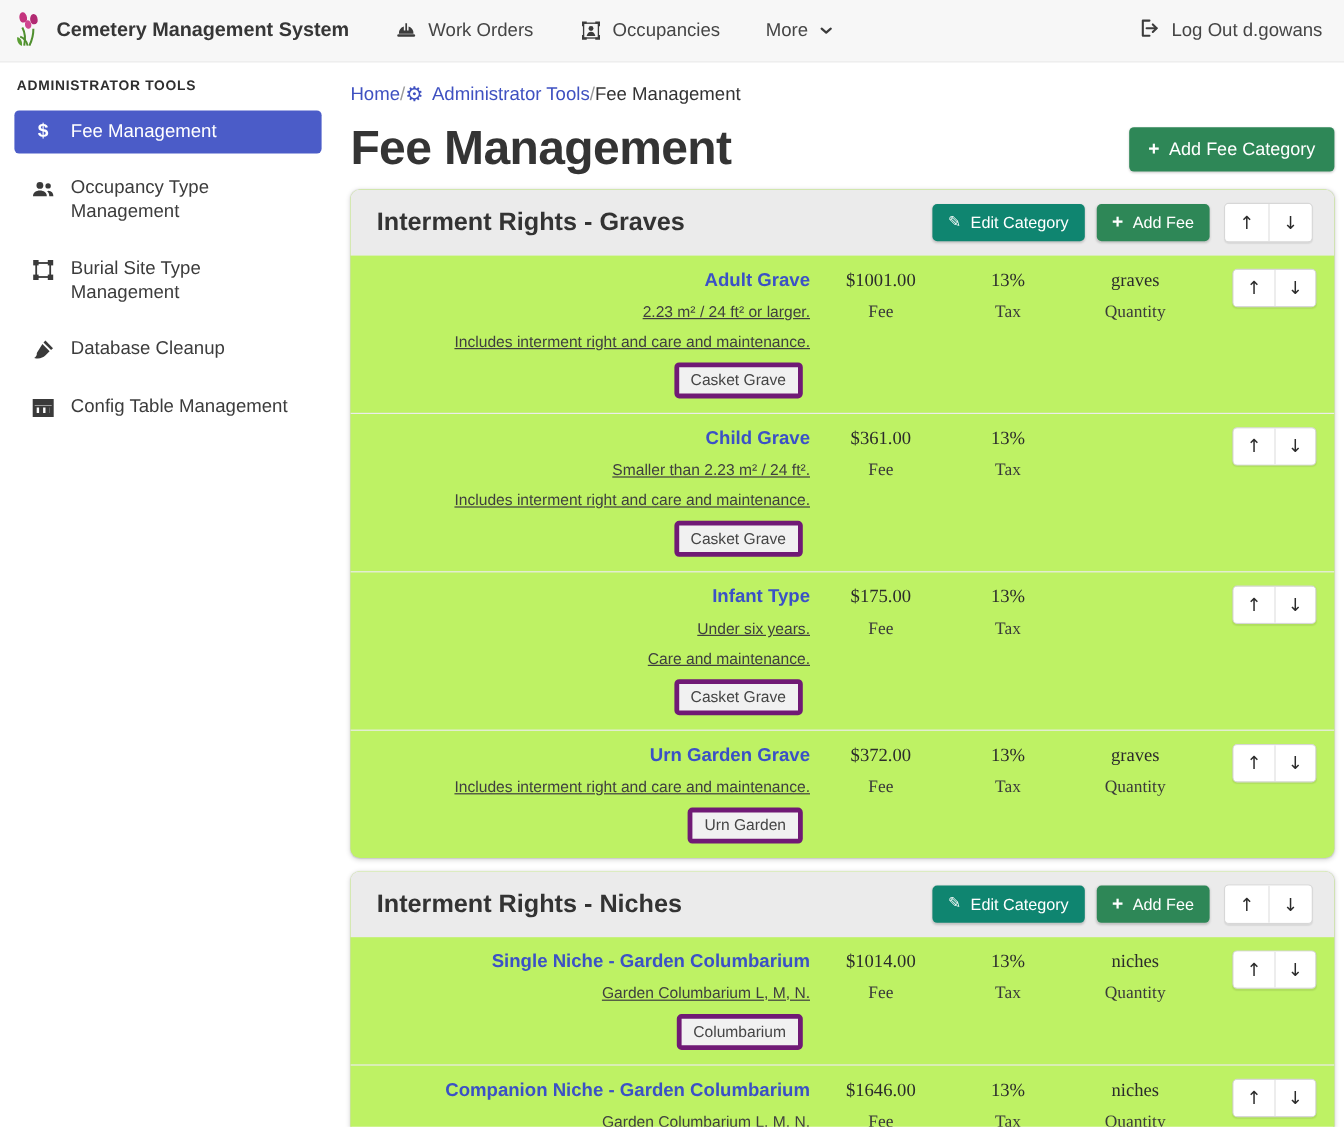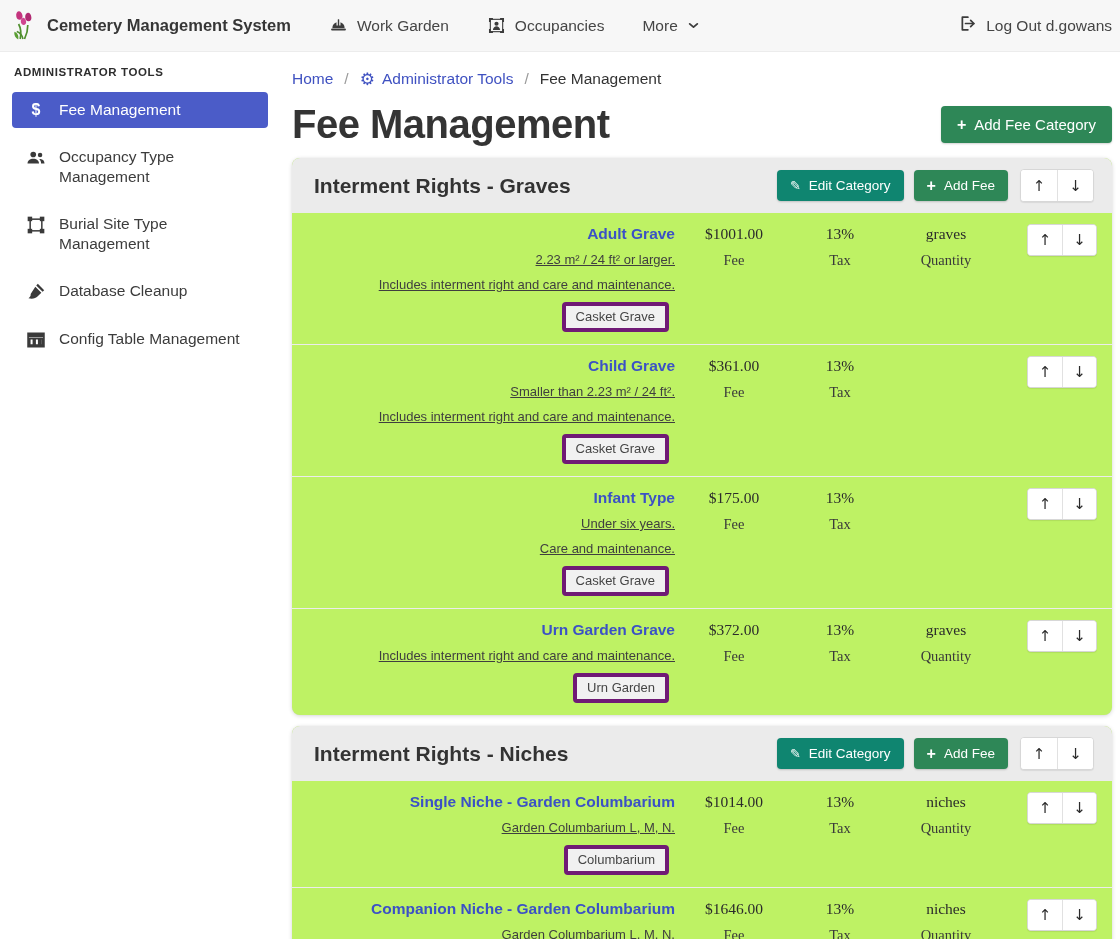--- a/index.html
+++ b/index.html
@@ -1,21 +1,21 @@
 <!DOCTYPE html>
 <html><head>
 <meta charset="utf-8">
 <style>
   * { margin:0; padding:0; box-sizing:border-box; }
   html,body { width:1120px; height:939px; overflow:hidden; background:#fff;
     font-family:"Liberation Sans", sans-serif; color:#333; }
 
   
   .navbar { height:52px; background:#f7f7f7; border-bottom:1px solid #ececec;
-    display:flex; align-items:center; padding:0 8px 0 12px; }
+    display:flex; align-items:center; padding:0 18px 0 12px; }
   .brand { display:flex; align-items:center; gap:9px; }
   .brand-title { font-size:16.5px; font-weight:700; color:#363636; }
   .nav-link { display:flex; align-items:center; gap:9px; margin-left:38px;
     font-size:15.5px; color:#454545; cursor:pointer; }
   .nav-link svg { display:block; }
   .nav-right { margin-left:auto; display:flex; align-items:center; gap:9px;
     font-size:15.5px; color:#454545; cursor:pointer; }
   .icon { color:#3c3c3c; }
 
   
@@ -28,21 +28,21 @@
   .side-item .s-icon { width:22px; flex-shrink:0; display:flex; justify-content:center;
     margin-top:1px; color:#3a3a3a; }
   .side-item .s-label { max-width:186px; line-height:20px; }
   .side-item.active { background:#4b5cc8; color:#fff; }
   .side-item.active .s-icon { color:#fff; }
   .dollar-glyph { font-size:16px; font-weight:700; line-height:18px; }
 
   .main { flex:1; padding:14px 8px 0 12px; }
 
   
-  .breadcrumb { display:flex; align-items:center; gap:11px; font-size:15.5px; margin:4px 0 0 0; }
+  .breadcrumb { display:flex; align-items:center; font-size:15.5px; margin:4px 0 0 0; }
   .breadcrumb a { color:#3f51c1; text-decoration:none; display:flex; align-items:center; gap:7px; cursor:pointer; }
   .crumb-sep { color:#9a9a9a; }
   .gear-glyph { font-family:"DejaVu Sans", sans-serif; font-size:17px; line-height:16px; }
 
   
   .title-row { display:flex; align-items:center; justify-content:space-between; margin-top:14px; }
   .page-title { font-size:40px; font-weight:600; color:#343434; letter-spacing:-.5px; }
   .btn { border:none; border-radius:4px; color:#fff; display:inline-flex; align-items:center;
     gap:8px; cursor:pointer; font-family:inherit; box-shadow:0 1px 2px rgba(0,0,0,.18); }
   .btn-add-category { background:#2e8757; font-size:15px; padding:10px 16px; }
@@ -100,21 +100,21 @@
     <span class="brand-title">Cemetery Management System</span>
   </div>
 
   <div class="nav-link">
     <span class="icon">
       <svg width="19" height="19" viewBox="0 0 24 24" fill="currentColor">
         <path d="M4.3 15.2a7.8 7.8 0 0 1 5.2-7.4V12h1.6V4.3c.3 0 .6-.1.9-.1s.6 0 .9.1V12h1.6V7.8a7.8 7.8 0 0 1 5.2 7.4z"></path>
         <rect x="2.6" y="15.8" width="18.8" height="2.6" rx="1.3"></rect>
       </svg>
     </span>
-    <span>Work Garden</span>
+    <span>Work Orders</span>
   </div>
 
   <div class="nav-link">
     <span class="icon">
       <svg width="19" height="19" viewBox="0 0 24 24" fill="currentColor">
         <rect x="4.2" y="4.2" width="15.6" height="15.6" fill="none" stroke="currentColor" stroke-width="1.4"></rect>
         <path d="M2.5 2.5h5v2.2H4.7v2.8H2.5zM16.5 2.5h5v5h-2.2V4.7h-2.8zM2.5 16.5h2.2v2.8h2.8v2.2h-5zM19.3 16.5h2.2v5h-5v-2.2h2.8z"></path>
         <circle cx="12" cy="9.8" r="2.6"></circle>
         <path d="M7.4 17.6c.6-2.9 2.4-4.5 4.6-4.5s4 1.6 4.6 4.5z"></path>
       </svg>

